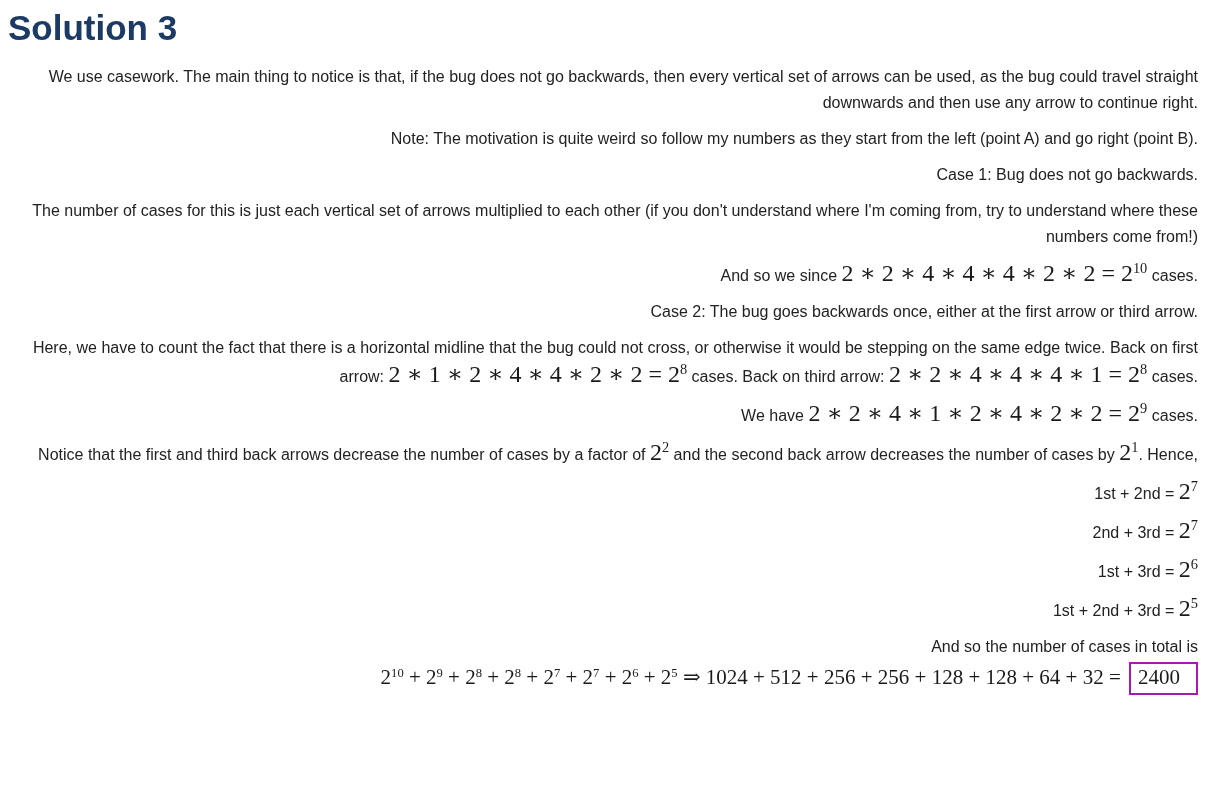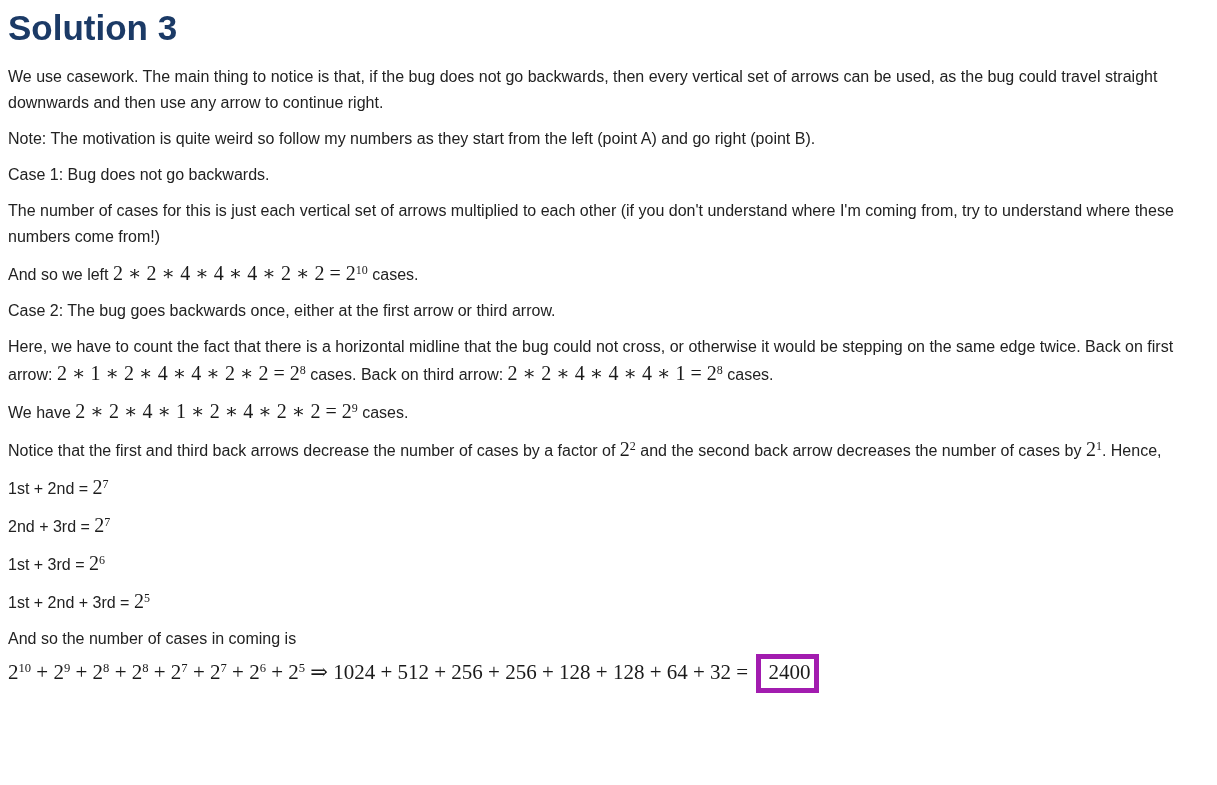--- a/index.html
+++ b/index.html
@@ -20,63 +20,64 @@
   h2.page-title {
     font-family: "Liberation Sans", sans-serif;
     font-size: 35px;
     font-weight: 700;
     color: #1b3a66;
     margin: 2px 0 16px 0;
     line-height: 1.15;
   }
   .content {
     max-width: 1190px;
+    text-align: right;
   }
   p.para {
     margin: 10px 0;
     line-height: 26px;
   }
   p.para.tight-bottom { margin-bottom: 2px; }
   p.para.tight-top { margin-top: 0; }
   .math {
     font-family: "Liberation Serif", "DejaVu Serif", serif;
-    font-size: 20px;
+    font-size: 24px;
     color: #1a1a1a;
     white-space: nowrap;
   }
   .math sup {
     font-size: 0.6em;
     line-height: 0;
     vertical-align: baseline;
     position: relative;
     top: -0.55em;
   }
   .boxed {
     display: inline-block;
-    border: 5px solid #a21caf;
-    padding: 0px 4px 2px 7px;
+    border: 2px solid #a21caf;
+    padding: 0px 16px 2px 7px;
     margin-left: 3px;
     line-height: 1.25;
   }
   .final-math .math { font-size: 21px; }
 </style>
 </head>
 <body>
 
 <h2 class="page-title">Solution 3</h2>
 
 <div class="content">
     <p class="para"><span class="txt">We use casework. The main thing to notice is that, if the bug does not go backwards, then every vertical set of arrows can be used, as the bug could travel straight downwards and then use any arrow to continue right.</span></p>
     <p class="para"><span class="txt">Note: The motivation is quite weird so follow my numbers as they start from the left (point A) and go right (point B).</span></p>
     <p class="para"><span class="txt">Case 1: Bug does not go backwards.</span></p>
     <p class="para"><span class="txt">The number of cases for this is just each vertical set of arrows multiplied to each other (if you don't understand where I'm coming from, try to understand where these numbers come from!)</span></p>
-    <p class="para"><span class="txt">And so we left </span><span class="math">2 ∗ 2 ∗ 4 ∗ 4 ∗ 4 ∗ 2 ∗ 2 = 2<sup>10</sup></span><span class="txt"> cases.</span></p>
+    <p class="para"><span class="txt">And so we since </span><span class="math">2 ∗ 2 ∗ 4 ∗ 4 ∗ 4 ∗ 2 ∗ 2 = 2<sup>10</sup></span><span class="txt"> cases.</span></p>
     <p class="para"><span class="txt">Case 2: The bug goes backwards once, either at the first arrow or third arrow.</span></p>
     <p class="para"><span class="txt">Here, we have to count the fact that there is a horizontal midline that the bug could not cross, or otherwise it would be stepping on the same edge twice. Back on first arrow: </span><span class="math">2 ∗ 1 ∗ 2 ∗ 4 ∗ 4 ∗ 2 ∗ 2 = 2<sup>8</sup></span><span class="txt"> cases. Back on third arrow: </span><span class="math">2 ∗ 2 ∗ 4 ∗ 4 ∗ 4 ∗ 1 = 2<sup>8</sup></span><span class="txt"> cases.</span></p>
     <p class="para"><span class="txt">We have </span><span class="math">2 ∗ 2 ∗ 4 ∗ 1 ∗ 2 ∗ 4 ∗ 2 ∗ 2 = 2<sup>9</sup></span><span class="txt"> cases.</span></p>
     <p class="para"><span class="txt">Notice that the first and third back arrows decrease the number of cases by a factor of </span><span class="math">2<sup>2</sup></span><span class="txt"> and the second back arrow decreases the number of cases by </span><span class="math">2<sup>1</sup></span><span class="txt">. Hence,</span></p>
     <p class="para"><span class="txt">1st + 2nd = </span><span class="math">2<sup>7</sup></span></p>
     <p class="para"><span class="txt">2nd + 3rd = </span><span class="math">2<sup>7</sup></span></p>
     <p class="para"><span class="txt">1st + 3rd = </span><span class="math">2<sup>6</sup></span></p>
     <p class="para"><span class="txt">1st + 2nd + 3rd = </span><span class="math">2<sup>5</sup></span></p>
-    <p class="para tight-bottom"><span class="txt">And so the number of cases in coming is</span></p>
+    <p class="para tight-bottom"><span class="txt">And so the number of cases in total is</span></p>
     <p class="para tight-top final-math"><span class="math">2<sup>10</sup> + 2<sup>9</sup> + 2<sup>8</sup> + 2<sup>8</sup> + 2<sup>7</sup> + 2<sup>7</sup> + 2<sup>6</sup> + 2<sup>5</sup> ⇒ 1024 + 512 + 256 + 256 + 128 + 128 + 64 + 32 = <span class="boxed">2400</span></span></p>
   </div>
 
 </body></html>

